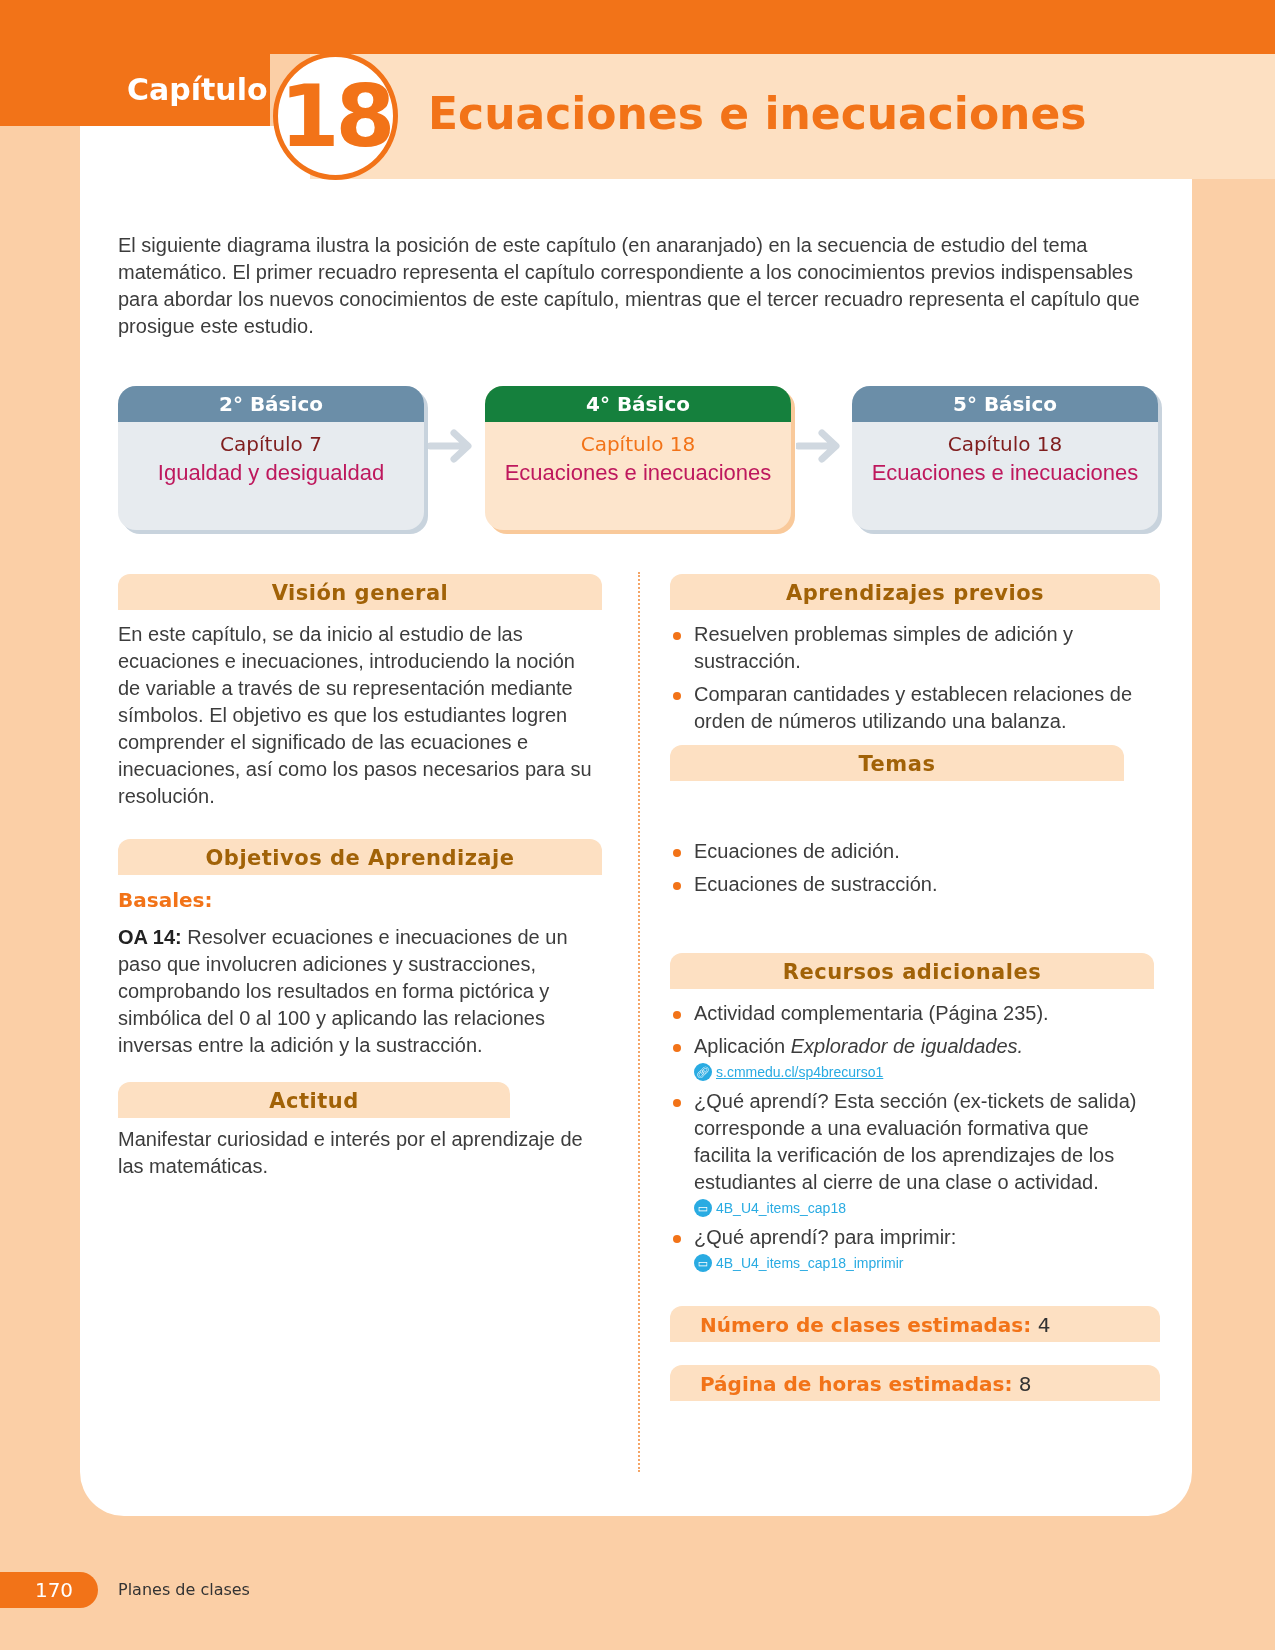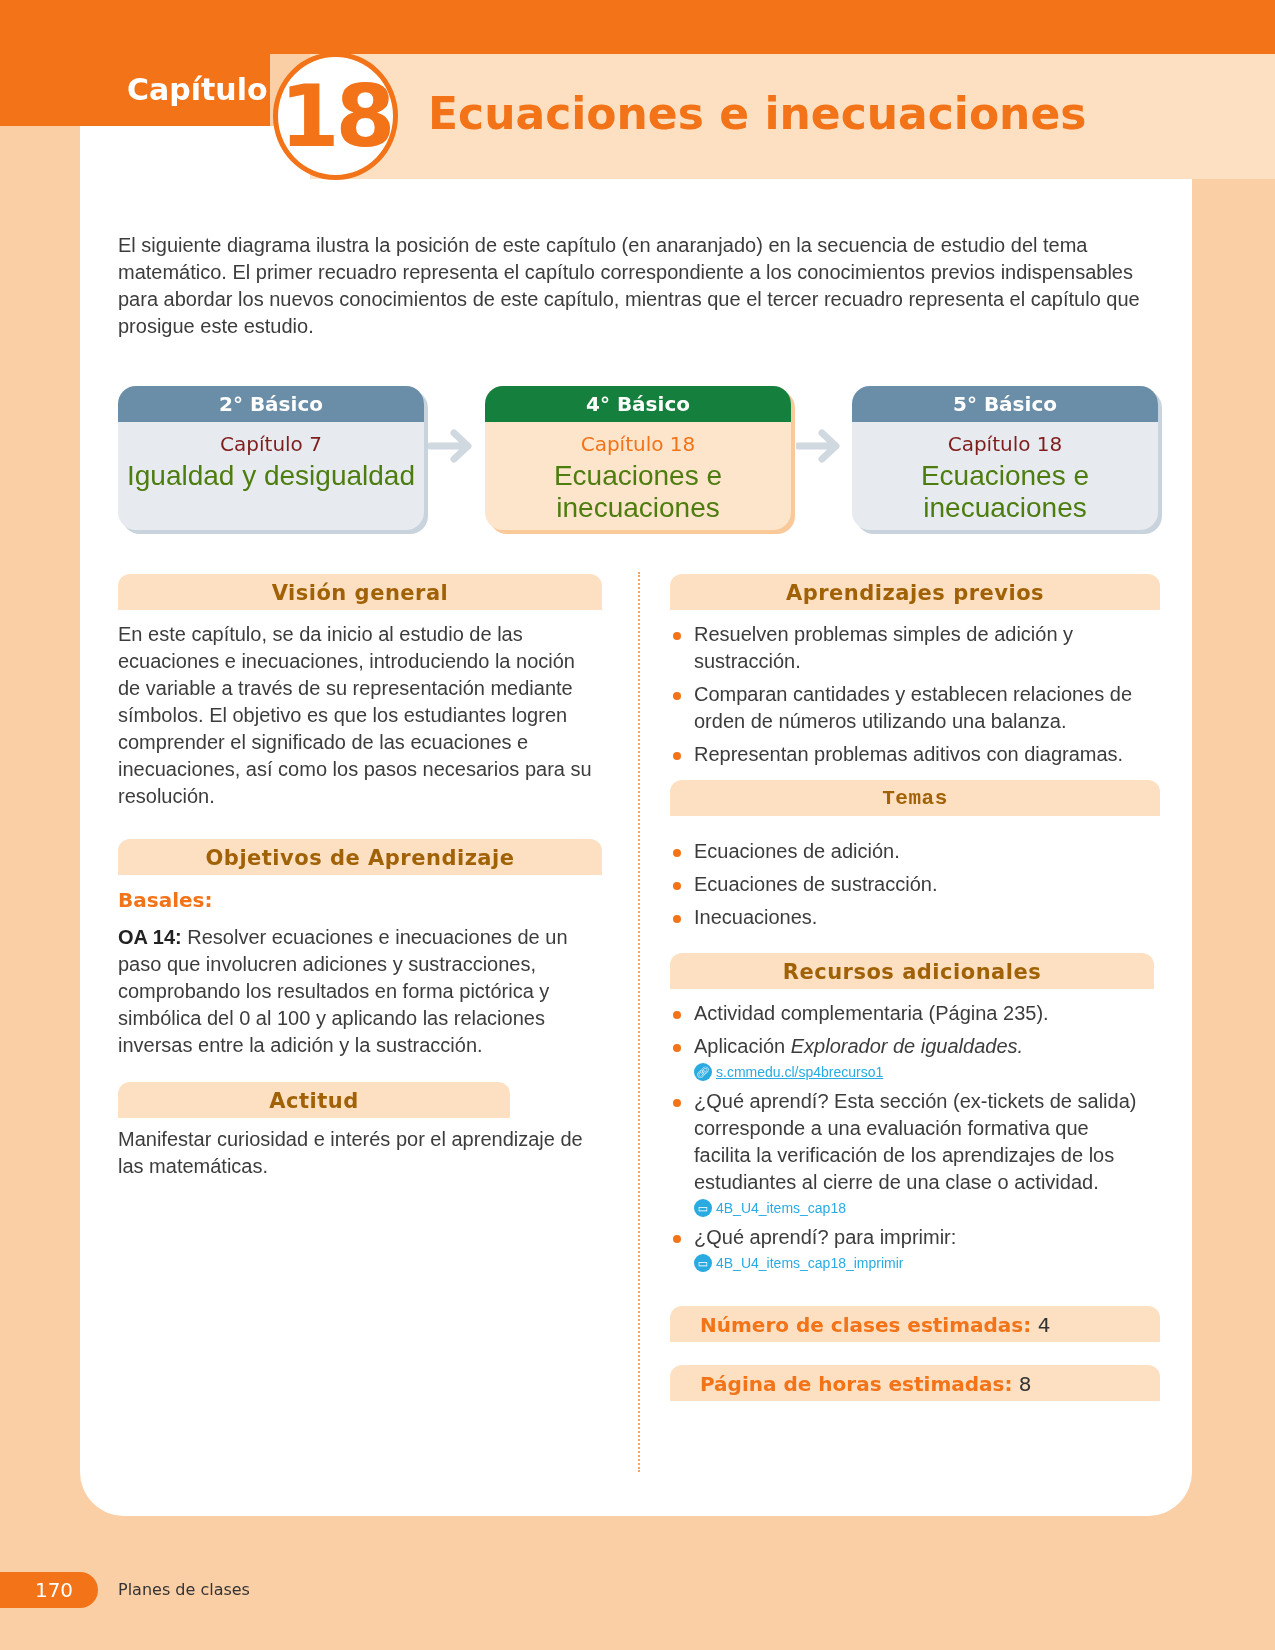--- a/index.html
+++ b/index.html
@@ -19,21 +19,21 @@
 
   .seq-box { position: absolute; top: 386px; width: 306px; height: 144px; border-radius: 18px; overflow: hidden; text-align: center; }
   .seq-box.grey { background: #e7ebef; box-shadow: 4px 4px 0 #c8d3dd; }
   .seq-box.orange { background: #fde5cc; box-shadow: 4px 4px 0 #f9c99a; }
   .seq-head { height: 36px; line-height: 36px; color: #fff; font-size: 20px; font-weight: bold; }
   .grey .seq-head { background: #6b8ea8; }
   .orange .seq-head { background: #15803d; }
   .seq-cap { margin-top: 10px; font-size: 20px; }
   .grey .seq-cap { color: #7f1d1d; }
   .orange .seq-cap { color: #f27318; }
-  .seq-name { font-family: "Liberation Sans", sans-serif; font-size: 28px; color: #4d7c0f; margin-top: 4px; }
+  .seq-name { font-family: "Liberation Sans", sans-serif; font-size: 22px; color: #be185d; margin-top: 4px; }
   .arrow { position: absolute; top: 428px; width: 46px; height: 36px; }
 
   .sec-head { position: absolute; height: 36px; background: #fde0c2; border-radius: 12px 12px 0 0; text-align: center; color: #a16207; font-weight: bold; font-size: 21px; line-height: 38px; letter-spacing: 0.5px; }
   .col-text { position: absolute; font-family: "Liberation Sans", sans-serif; font-size: 20px; line-height: 27px; color: #3c3c3c; }
   .basales { position: absolute; left: 118px; top: 888px; color: #f27318; font-weight: bold; font-size: 20px; }
   .oa-code { font-weight: bold; color: #222; }
 
   .divider { position: absolute; left: 638px; top: 572px; height: 900px; border-left: 2px dotted #f4a567; }
 
   ul.bullets { position: absolute; list-style: none; font-family: "Liberation Sans", sans-serif; font-size: 20px; line-height: 27px; color: #3c3c3c; }
@@ -102,25 +102,24 @@
 
 <div class="divider"></div>
 
 <div class="sec-head" style="left:670px; top:574px; width:490px;">Aprendizajes previos</div>
 <ul class="bullets" style="left:670px; top:621px; width:480px;">
   <li><span class="dot"></span><span>Resuelven problemas simples de adición y sustracción.</span></li>
   <li><span class="dot"></span><span>Comparan cantidades y establecen relaciones de orden de números utilizando una balanza.</span></li>
   <li><span class="dot"></span><span>Representan problemas aditivos con diagramas.</span></li>
 </ul>
 
-<div class="sec-head" style="left:670px; top:780px; width:490px;font-family:Liberation Mono, monospace;">Temas</div>
+<div class="sec-head" style="left:670px; top:745px; width:454px;">Temas</div>
 <ul class="bullets" style="left:670px; top:838px; width:480px;">
   <li><span class="dot"></span><span>Ecuaciones de adición.</span></li>
   <li><span class="dot"></span><span>Ecuaciones de sustracción.</span></li>
-  <li><span class="dot"></span><span>Inecuaciones.</span></li>
 </ul>
 
 <div class="sec-head" style="left:670px; top:953px; width:484px;">Recursos adicionales</div>
 <ul class="bullets" style="left:670px; top:1000px; width:480px;">
   <li><span class="dot"></span><span>Actividad complementaria (Página 235).</span></li>
   <li><span class="dot"></span><span>Aplicación </span><span class="italic">Explorador de igualdades.</span>
     <div class="res-link url">
         <span class="ico">🔗︎</span>
         <span class="txt">s.cmmedu.cl/sp4brecurso1</span>
       </div>

